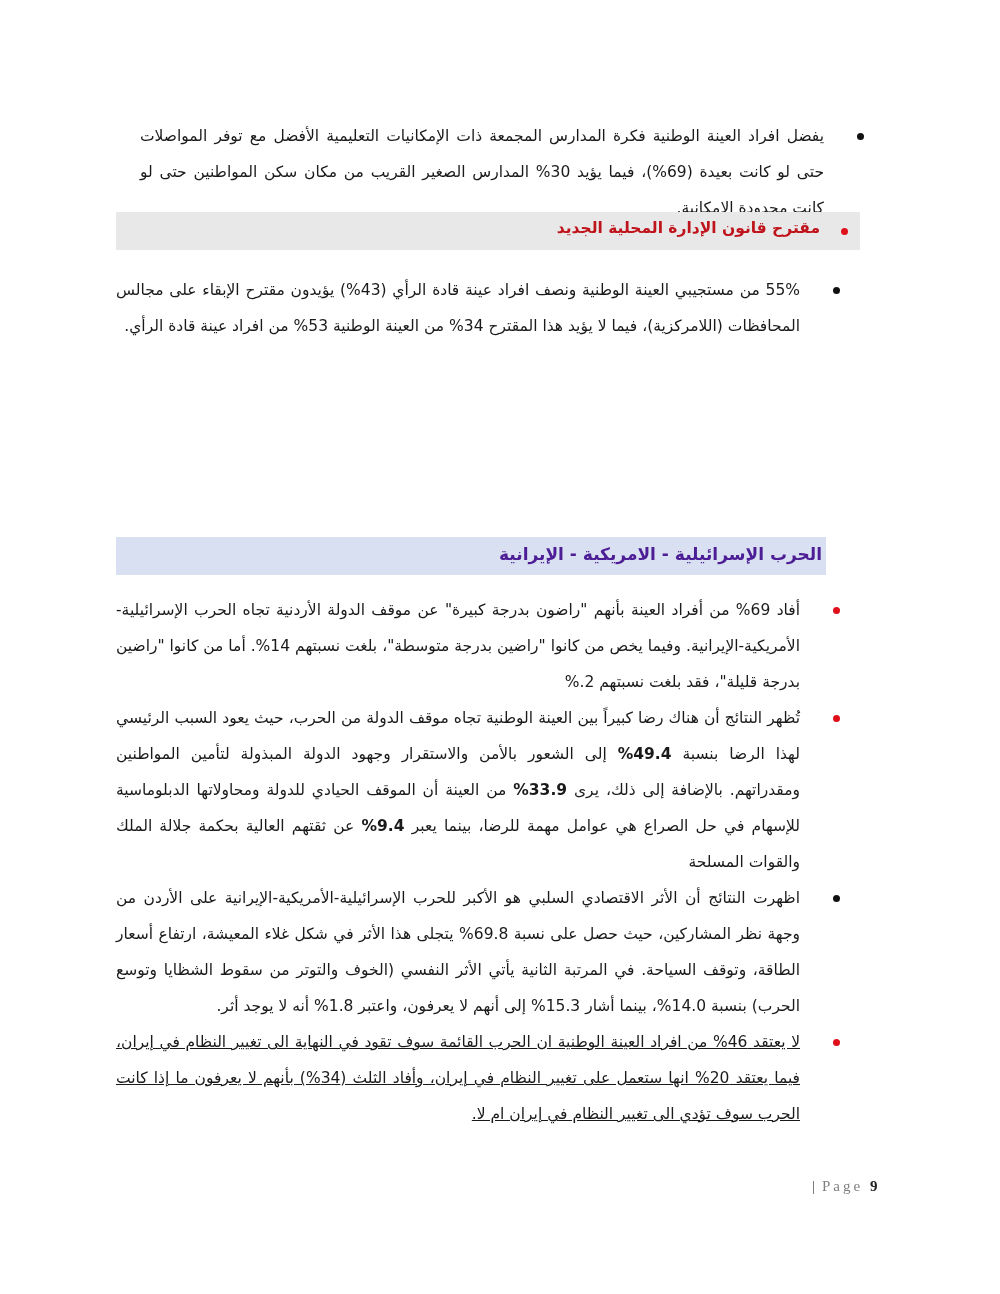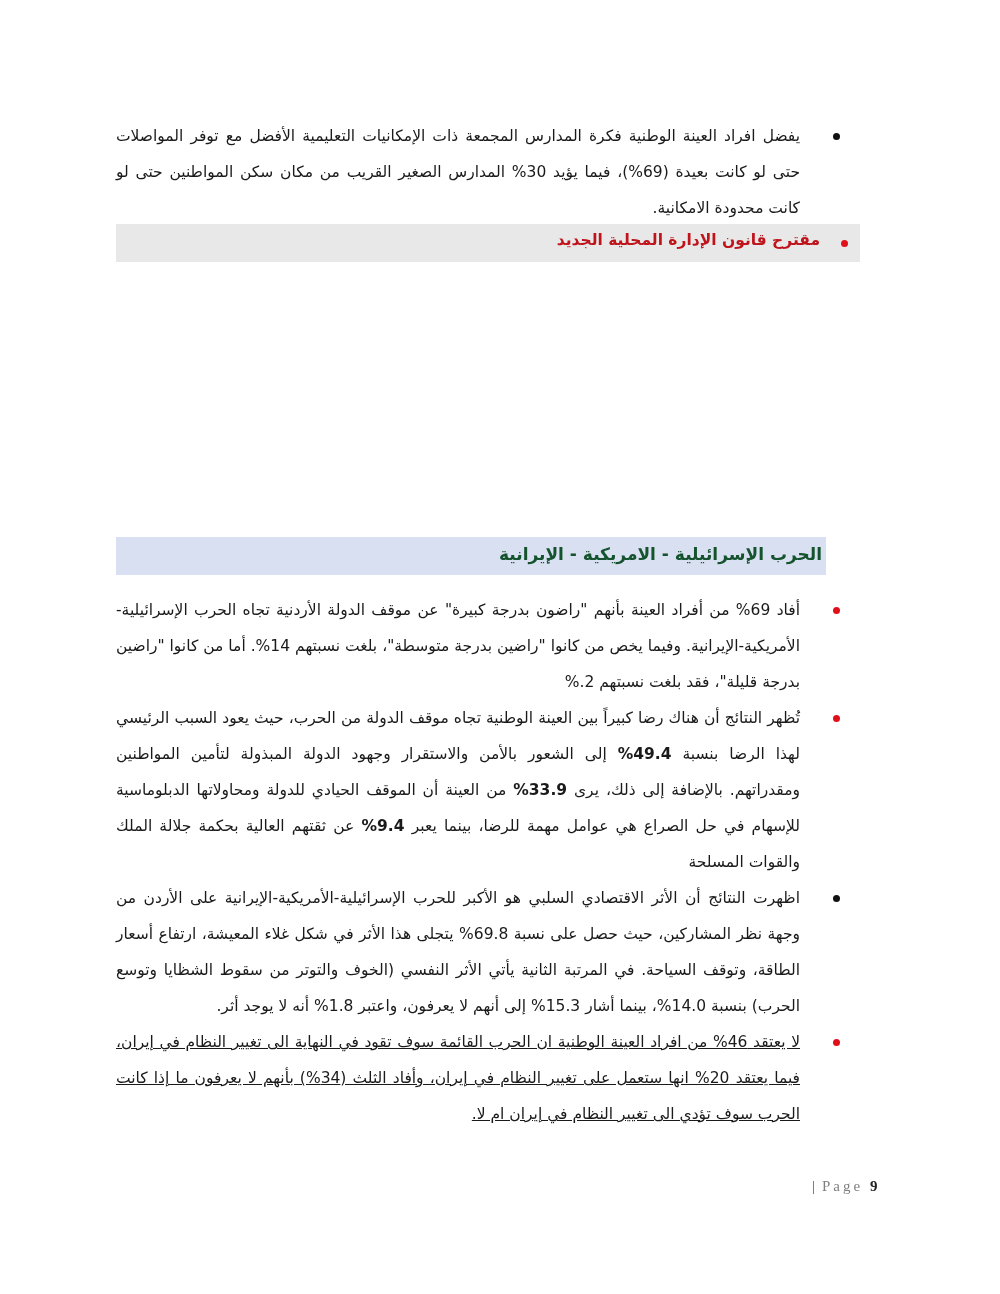--- a/index.html
+++ b/index.html
@@ -7,43 +7,47 @@
   .page { position: absolute; left: 0; top: 0; width: 1000px; height: 1294px; }
   .content { position: absolute; left: 116px; width: 712px; direction: rtl; text-align: justify; }
   .bullet { position: relative; padding-right: 28px; font-size: 15.5px; line-height: 36px; margin: 0; }
   .bullet .dot { position: absolute; right: -12px; top: 15px; width: 7px; height: 7px; border-radius: 50%; background: #111; }
   .bullet .dot.red { background: #e0101a; }
   .bullet b { font-weight: bold; }
   .gray-band { position: absolute; left: 116px; width: 744px; height: 38px; background: #e8e8e8; direction: rtl; }
   .gray-band .dot { position: absolute; right: 12px; top: 16px; width: 7px; height: 7px; border-radius: 50%; background: #e0101a; }
   .gray-band .label { position: absolute; right: 40px; top: 7px; font-size: 15.5px; font-weight: bold; color: #c0141c; }
   .blue-band { position: absolute; left: 116px; top: 537px; width: 710px; height: 38px; background: #d9e0f1; direction: rtl; }
-  .blue-band .label { position: absolute; right: 4px; top: 7px; font-size: 17px; font-weight: bold; color: #14532d; }
+  .blue-band .label { position: absolute; right: 4px; top: 7px; font-size: 17px; font-weight: bold; color: #4c1d95; }
   .footer { position: absolute; left: 812px; top: 1178px; font-family: "Liberation Serif", serif; font-size: 15px; color: #7f7f7f; letter-spacing: 3px; text-align: center; }
   .footer .sep { color: #555; margin-right: 4px; }
   .footer .num { color: #222; font-weight: bold; letter-spacing: 0; }
 </style>
 </head>
 <body>
 
 <div class="page">
 
-  <div class="content" style="top:118px;">
+  <div class="content" style="top:118px;margin-left:24px;">
     <p class="bullet">
       <span class="dot"></span>
       <span>يفضل افراد العينة الوطنية فكرة المدارس المجمعة ذات الإمكانيات التعليمية الأفضل مع توفر المواصلات حتى لو كانت بعيدة (69%)، فيما يؤيد 30% المدارس الصغير القريب من مكان سكن المواطنين حتى لو كانت محدودة الامكانية.</span>
     </p>
   </div>
 
-  <div class="gray-band" style="top:224px;">
+  <div class="gray-band" style="top:212px;">
     <span class="dot"></span>
     <span class="label">مقترح قانون الإدارة المحلية الجديد</span>
   </div>
 
   <div class="content" style="top:264px;">
+    <p class="bullet" style="margin-top:8px;">
+      <span class="dot"></span>
+      <span>55% من مستجيبي العينة الوطنية ونصف افراد عينة قادة الرأي (43%) يؤيدون مقترح الإبقاء على مجالس المحافظات (اللامركزية)، فيما لا يؤيد هذا المقترح 34% من العينة الوطنية 53% من افراد عينة قادة الرأي.</span>
+    </p>
   </div>
 
   <div class="blue-band">
     <span class="label">الحرب الإسرائيلية - الامريكية - الإيرانية</span>
   </div>
 
   <div class="content" style="top:592px;" id="war-bullets">
       <p class="bullet"><span class="dot red"></span><span><span>أفاد 69% من أفراد العينة بأنهم "راضون بدرجة كبيرة" عن موقف الدولة الأردنية تجاه الحرب الإسرائيلية-الأمريكية-الإيرانية. وفيما يخص من كانوا "راضين بدرجة متوسطة"، بلغت نسبتهم 14%. أما من كانوا "راضين بدرجة قليلة"، فقد بلغت نسبتهم 2.%</span></span></p>
       <p class="bullet" style="margin-top: 0px;"><span class="dot red"></span><span><span>تُظهر النتائج أن هناك رضا كبيراً بين العينة الوطنية تجاه موقف الدولة من الحرب، حيث يعود السبب الرئيسي لهذا الرضا بنسبة </span><b>49.4%</b><span> إلى الشعور بالأمن والاستقرار وجهود الدولة المبذولة لتأمين المواطنين ومقدراتهم. بالإضافة إلى ذلك، يرى </span><b>33.9%</b><span> من العينة أن الموقف الحيادي للدولة ومحاولاتها الدبلوماسية للإسهام في حل الصراع هي عوامل مهمة للرضا، بينما يعبر </span><b>9.4%</b><span> عن ثقتهم العالية بحكمة جلالة الملك والقوات المسلحة</span></span></p>
       <p class="bullet" style="margin-top: 0px;"><span class="dot"></span><span><span>اظهرت النتائج أن الأثر الاقتصادي السلبي هو الأكبر للحرب الإسرائيلية-الأمريكية-الإيرانية على الأردن من وجهة نظر المشاركين، حيث حصل على نسبة 69.8% يتجلى هذا الأثر في شكل غلاء المعيشة، ارتفاع أسعار الطاقة، وتوقف السياحة. في المرتبة الثانية يأتي الأثر النفسي (الخوف والتوتر من سقوط الشظايا وتوسع الحرب) بنسبة 14.0%، بينما أشار 15.3% إلى أنهم لا يعرفون، واعتبر 1.8% أنه لا يوجد أثر.</span></span></p>

